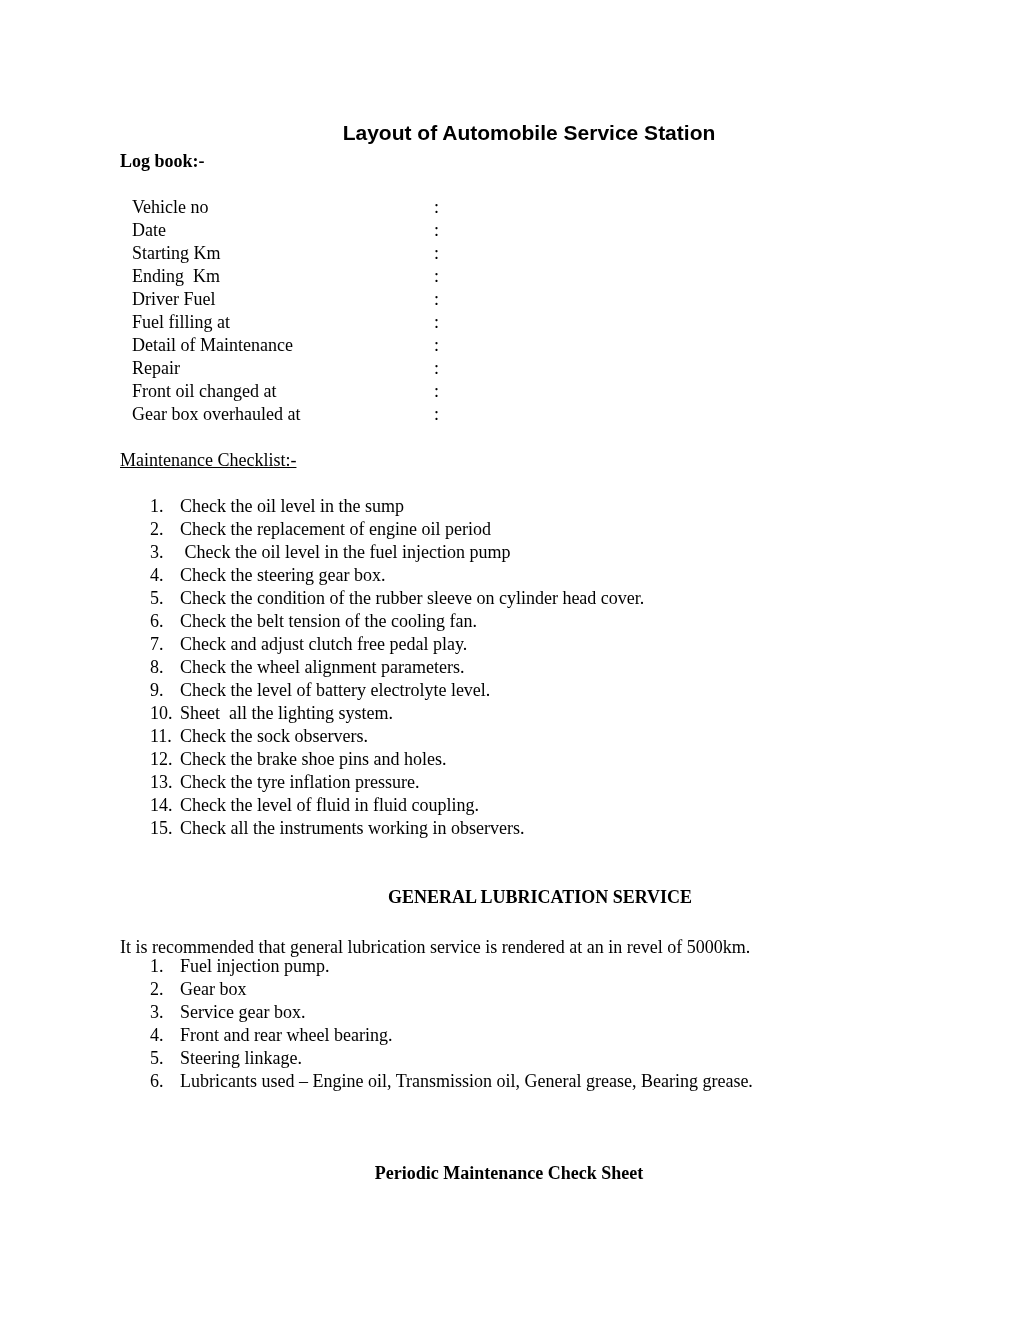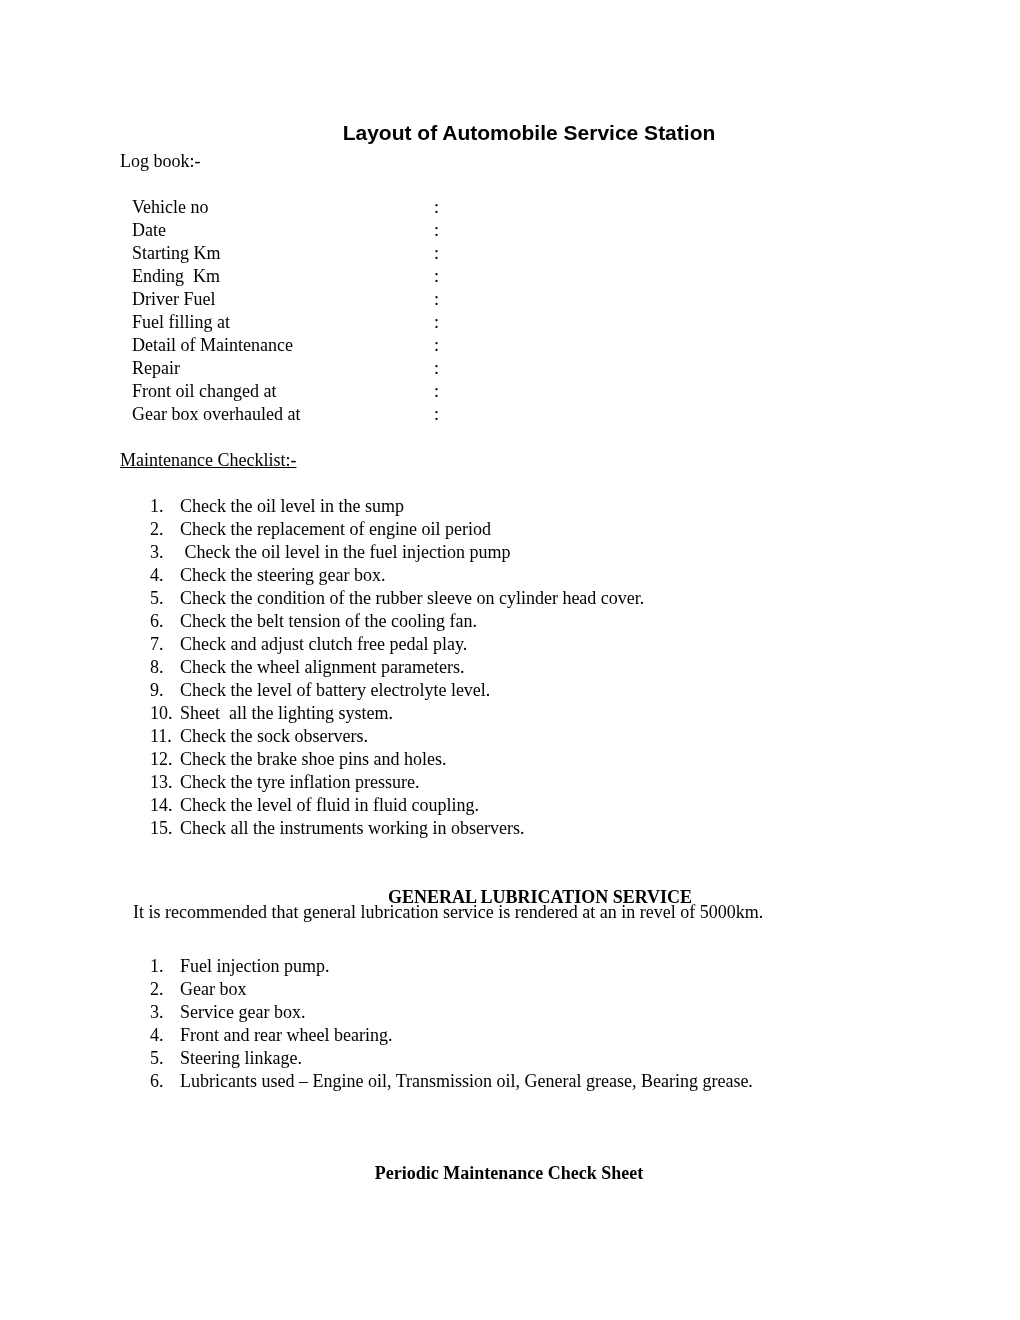--- a/index.html
+++ b/index.html
@@ -1,28 +1,28 @@
 <!DOCTYPE html>
 <html><head>
   <meta charset="utf-8">
   <style>
     html, body { margin: 0; padding: 0; background: #ffffff; }
     body { width: 1020px; height: 1320px; position: relative; overflow: hidden; color: #000; }
     .serif { font-family: "Liberation Serif", "DejaVu Serif", serif; font-size: 18px; }
     .abs { position: absolute; white-space: nowrap; line-height: 23px; }
     .title { font-family: "Liberation Sans", "DejaVu Sans", sans-serif; font-weight: bold; font-size: 21px; left: 0; width: 1058px; text-align: center; top: 119px; line-height: 28px; }
-    .logbook-heading { left: 120px; top: 150px; font-weight: normal; }
+    .logbook-heading { left: 120px; top: 150px; font-weight: bold; }
     .field-row { position: absolute; left: 120px; height: 23px; width: 330px; margin-left: 12px; }
     .field-label { position: absolute; left: 0; top: 0; white-space: nowrap; line-height: 23px; }
     .field-colon { position: absolute; left: 302px; top: 0; line-height: 23px; }
     .checklist-heading { left: 120px; top: 449px; text-decoration: underline; }
     .list-item { position: absolute; left: 150px; height: 23px; white-space: nowrap; line-height: 23px; }
     .list-num { display: inline-block; width: 30px; }
     .section-heading { font-weight: bold; text-align: center; left: 0; width: 1080px; }
-    .intro { left: 120px; top: 901px; margin-left: 13px; }
+    .intro { left: 120px; top: 936px; }
   </style>
 </head>
 <body class="serif">
 
 <div>
 
   <div class="abs title">Layout of Automobile Service Station</div>
 
   <div class="abs logbook-heading">Log book:-</div>
 

